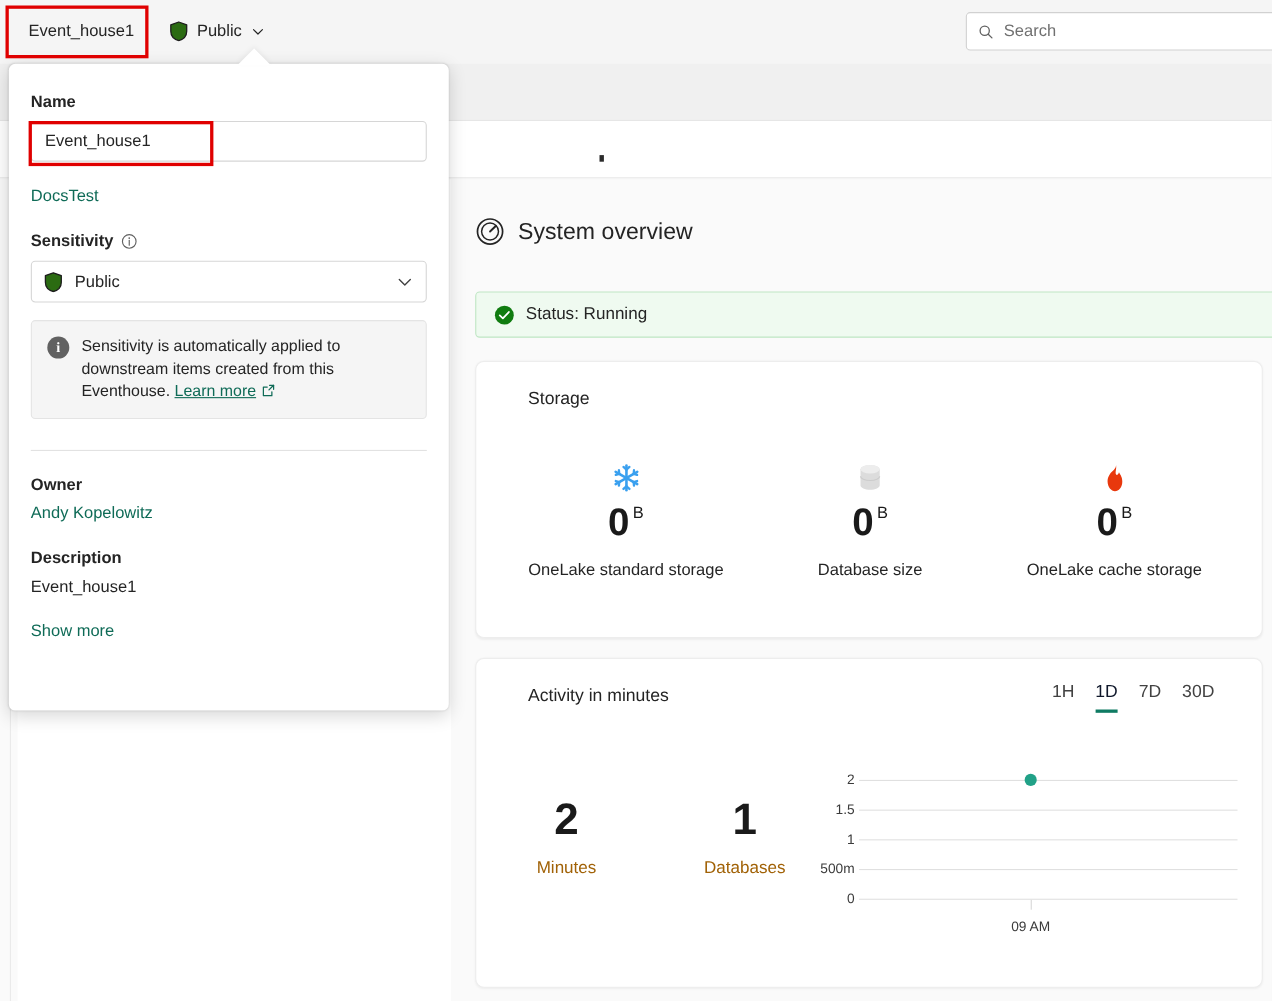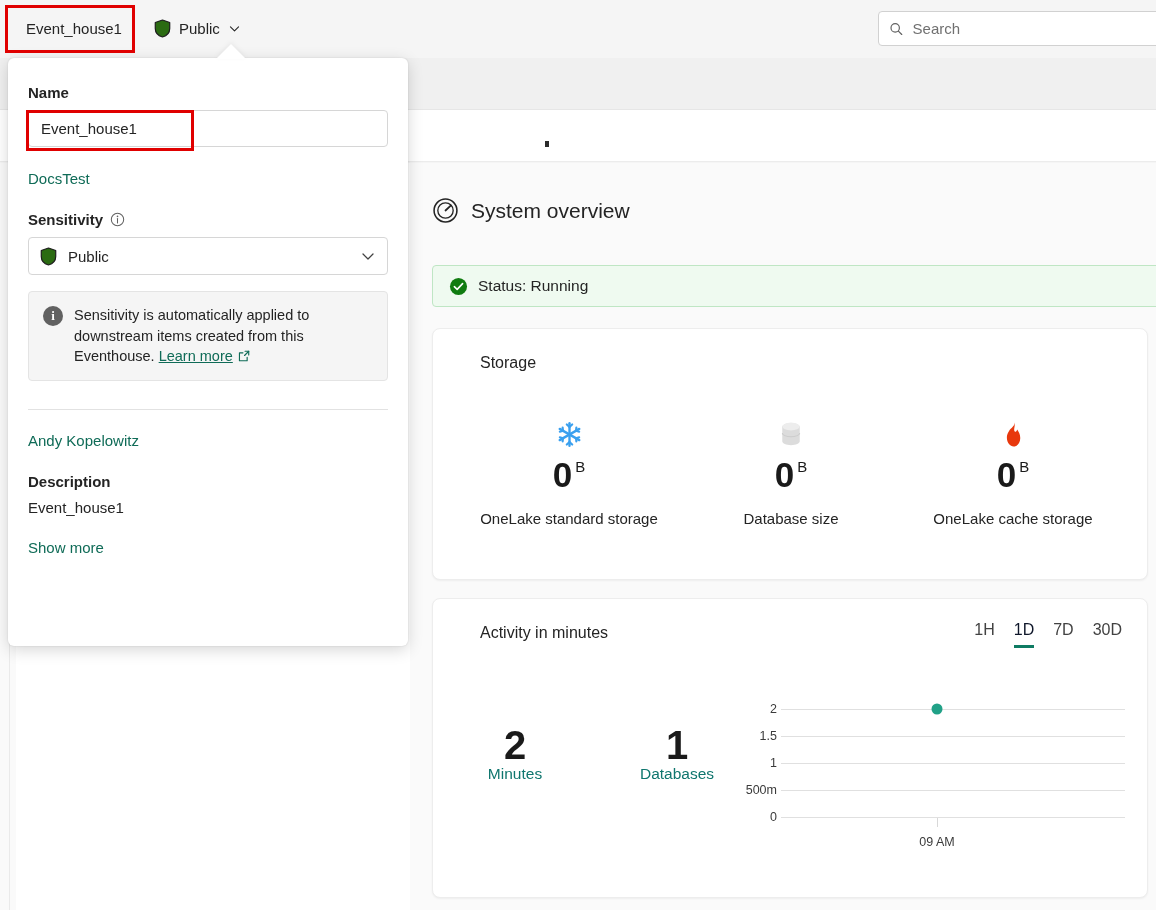--- a/index.html
+++ b/index.html
@@ -292,21 +292,21 @@
   }
   .metric .mlabel {
     margin-top: 18px;
     font-size: 15px;
     color: #242424;
   }
 
   
   .range-tabs {
     position: absolute;
-    right: 25px; top: 22px;
+    right: 43px; top: 22px;
     display: flex;
     gap: 19px;
     align-items: flex-end;
   }
   .range-tab {
     font-size: 16px;
     color: #424242;
     cursor: pointer;
     padding-bottom: 6px;
     border-bottom: 3px solid transparent;
@@ -322,21 +322,21 @@
     width: 716px; height: 230px;
   }
   .big-stats {
     position: absolute;
     left: 28px; top: 58px;
     display: flex;
     gap: 54px;
   }
   .bigstat { text-align: center; width: 108px; }
   .bigstat .v { font-size: 40px; font-weight: bold; color: #1a1a1a; line-height: 1; }
-  .bigstat .l { margin-top: 0; font-size: 15.5px; color: #0f766e; }
+  .bigstat .l { margin-top: 16px; font-size: 15.5px; color: #a16207; }
 
   .plot {
     position: absolute;
     left: 276px; top: 30px;
     width: 420px; height: 170px;
   }
   .ytick {
     position: absolute;
     right: 352px;
     font-size: 12.5px;
@@ -445,20 +445,21 @@
       <a>Learn more</a><svg class="ext-ico" width="14" height="14" viewBox="0 0 16 16">
         <path d="M9.2 2.6 H13.4 V6.8" fill="none" stroke="#0f6b57" stroke-width="1.3" stroke-linecap="round" stroke-linejoin="round"></path>
         <path d="M13.4 2.6 L8.6 7.4" fill="none" stroke="#0f6b57" stroke-width="1.3" stroke-linecap="round"></path>
         <path d="M11.6 9.4 V13.4 H2.8 V4.4 H6.8" fill="none" stroke="#0f6b57" stroke-width="1.3" stroke-linecap="round" stroke-linejoin="round"></path>
       </svg>
     </div>
   </div>
 
   <div class="divider"></div>
 
+  <div class="fld-label">Owner</div>
   <a class="link">Andy Kopelowitz</a>
 
   <div class="section-gap"></div>
 
   <div class="fld-label">Description</div>
   <div class="plain-val">Event_house1</div>
 
   <div class="section-gap"></div>
 
   <a class="link">Show more</a>

